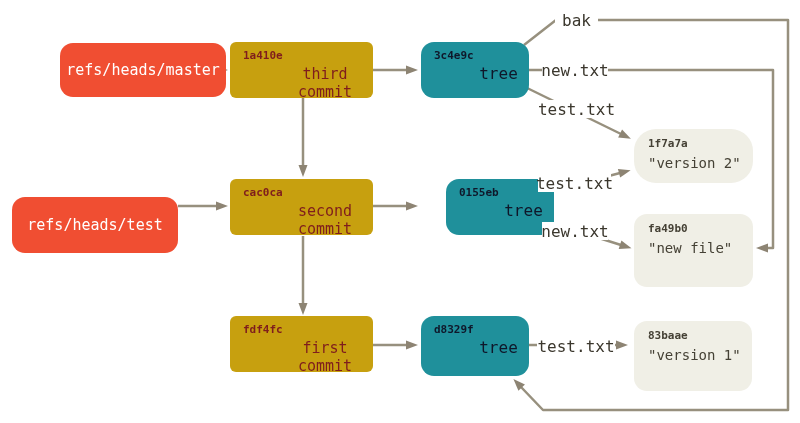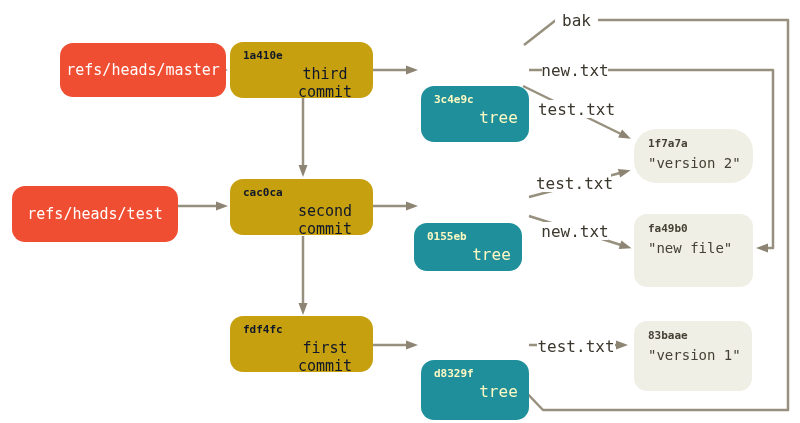--- a/index.html
+++ b/index.html
@@ -5,22 +5,22 @@
   html,body{margin:0;padding:0;background:#ffffff;}
   .stage{
     position:relative;width:800px;height:423px;background:#ffffff;overflow:hidden;
     font-family:"DejaVu Sans Mono", monospace;
   }
   .edges{position:absolute;left:0;top:0;z-index:1;}
   .edge{stroke:#97907e;stroke-width:2.5;fill:none;stroke-linejoin:round;}
   .node{position:absolute;z-index:2;border-radius:13px;box-sizing:border-box;}
   .ref{background:#f04e32;color:#fff;display:flex;align-items:center;justify-content:center;
        font-size:15px;}
-  .commit{background:#c7a00f;color:#0f172a;}
-  .tree{background:#1f909b;color:#fef9c3;margin-top:44px;}
+  .commit{background:#c7a00f;color:#7f1d1d;border-radius:6px;}
+  .tree{background:#1f909b;color:#0f172a;}
   .blob{background:#f0efe6;color:#454135;}
   .node-hash{font-size:11px;font-weight:bold;padding:8px 0 0 13px;line-height:12px;}
   .node-label{font-size:15px;text-align:center;margin-top:3px;line-height:18px;padding-left:47px;}
   .tree .node-label{font-size:16px;}
   .blob .node-hash{padding:9px 0 0 14px;}
   .blob .node-label{font-size:14px;text-align:left;padding-left:14px;margin-top:4px;}
   .edge-label{
     position:absolute;z-index:3;background:#ffffff;color:#3b372d;font-size:16px;
     display:flex;align-items:center;justify-content:center;white-space:nowrap;
   }
@@ -47,42 +47,42 @@
     <path class="edge" d="M529,70 L773,70 L773,248 L767,248" marker-end="url(#arrow)"></path>
     <path class="edge" d="M523,86 L621,134" marker-end="url(#arrow)"></path>
     <path class="edge" d="M529,197 L620,173" marker-end="url(#arrow)"></path>
     <path class="edge" d="M529,216 L621,245" marker-end="url(#arrow)"></path>
     <path class="edge" d="M529,345 L617,345" marker-end="url(#arrow)"></path>
   </svg>
 
   <div class="node ref" style="left:12px;top:43px;width:166px;height:54px;margin-left:48px;">
     <span>refs/heads/master</span>
   </div>
-  <div class="node ref" style="left:12px;top:186px;width:166px;height:56px;">
+  <div class="node ref" style="left:12px;top:197px;width:166px;height:56px;">
     <span>refs/heads/test</span>
   </div>
 
   <div class="node commit" style="left:230px;top:42px;width:143px;height:56px;">
     <div class="node-hash">1a410e</div>
     <div class="node-label">third commit</div>
   </div>
   <div class="node commit" style="left:230px;top:179px;width:143px;height:56px;">
     <div class="node-hash">cac0ca</div>
     <div class="node-label">second commit</div>
   </div>
   <div class="node commit" style="left:230px;top:316px;width:143px;height:56px;">
     <div class="node-hash">fdf4fc</div>
     <div class="node-label">first commit</div>
   </div>
 
   <div class="node tree" style="left:421px;top:42px;width:108px;height:56px;">
     <div class="node-hash">3c4e9c</div>
     <div class="node-label">tree</div>
   </div>
-  <div class="node tree" style="left:414px;top:179px;width:108px;height:48px;">
+  <div class="node tree" style="left:446px;top:179px;width:108px;height:56px;">
     <div class="node-hash">0155eb</div>
     <div class="node-label">tree</div>
   </div>
   <div class="node tree" style="left:421px;top:316px;width:108px;height:60px;">
     <div class="node-hash">d8329f</div>
     <div class="node-label">tree</div>
   </div>
 
   <div class="node blob" style="left:634px;top:129px;width:119px;height:54px;border-radius:22px;">
     <div class="node-hash">1f7a7a</div>

